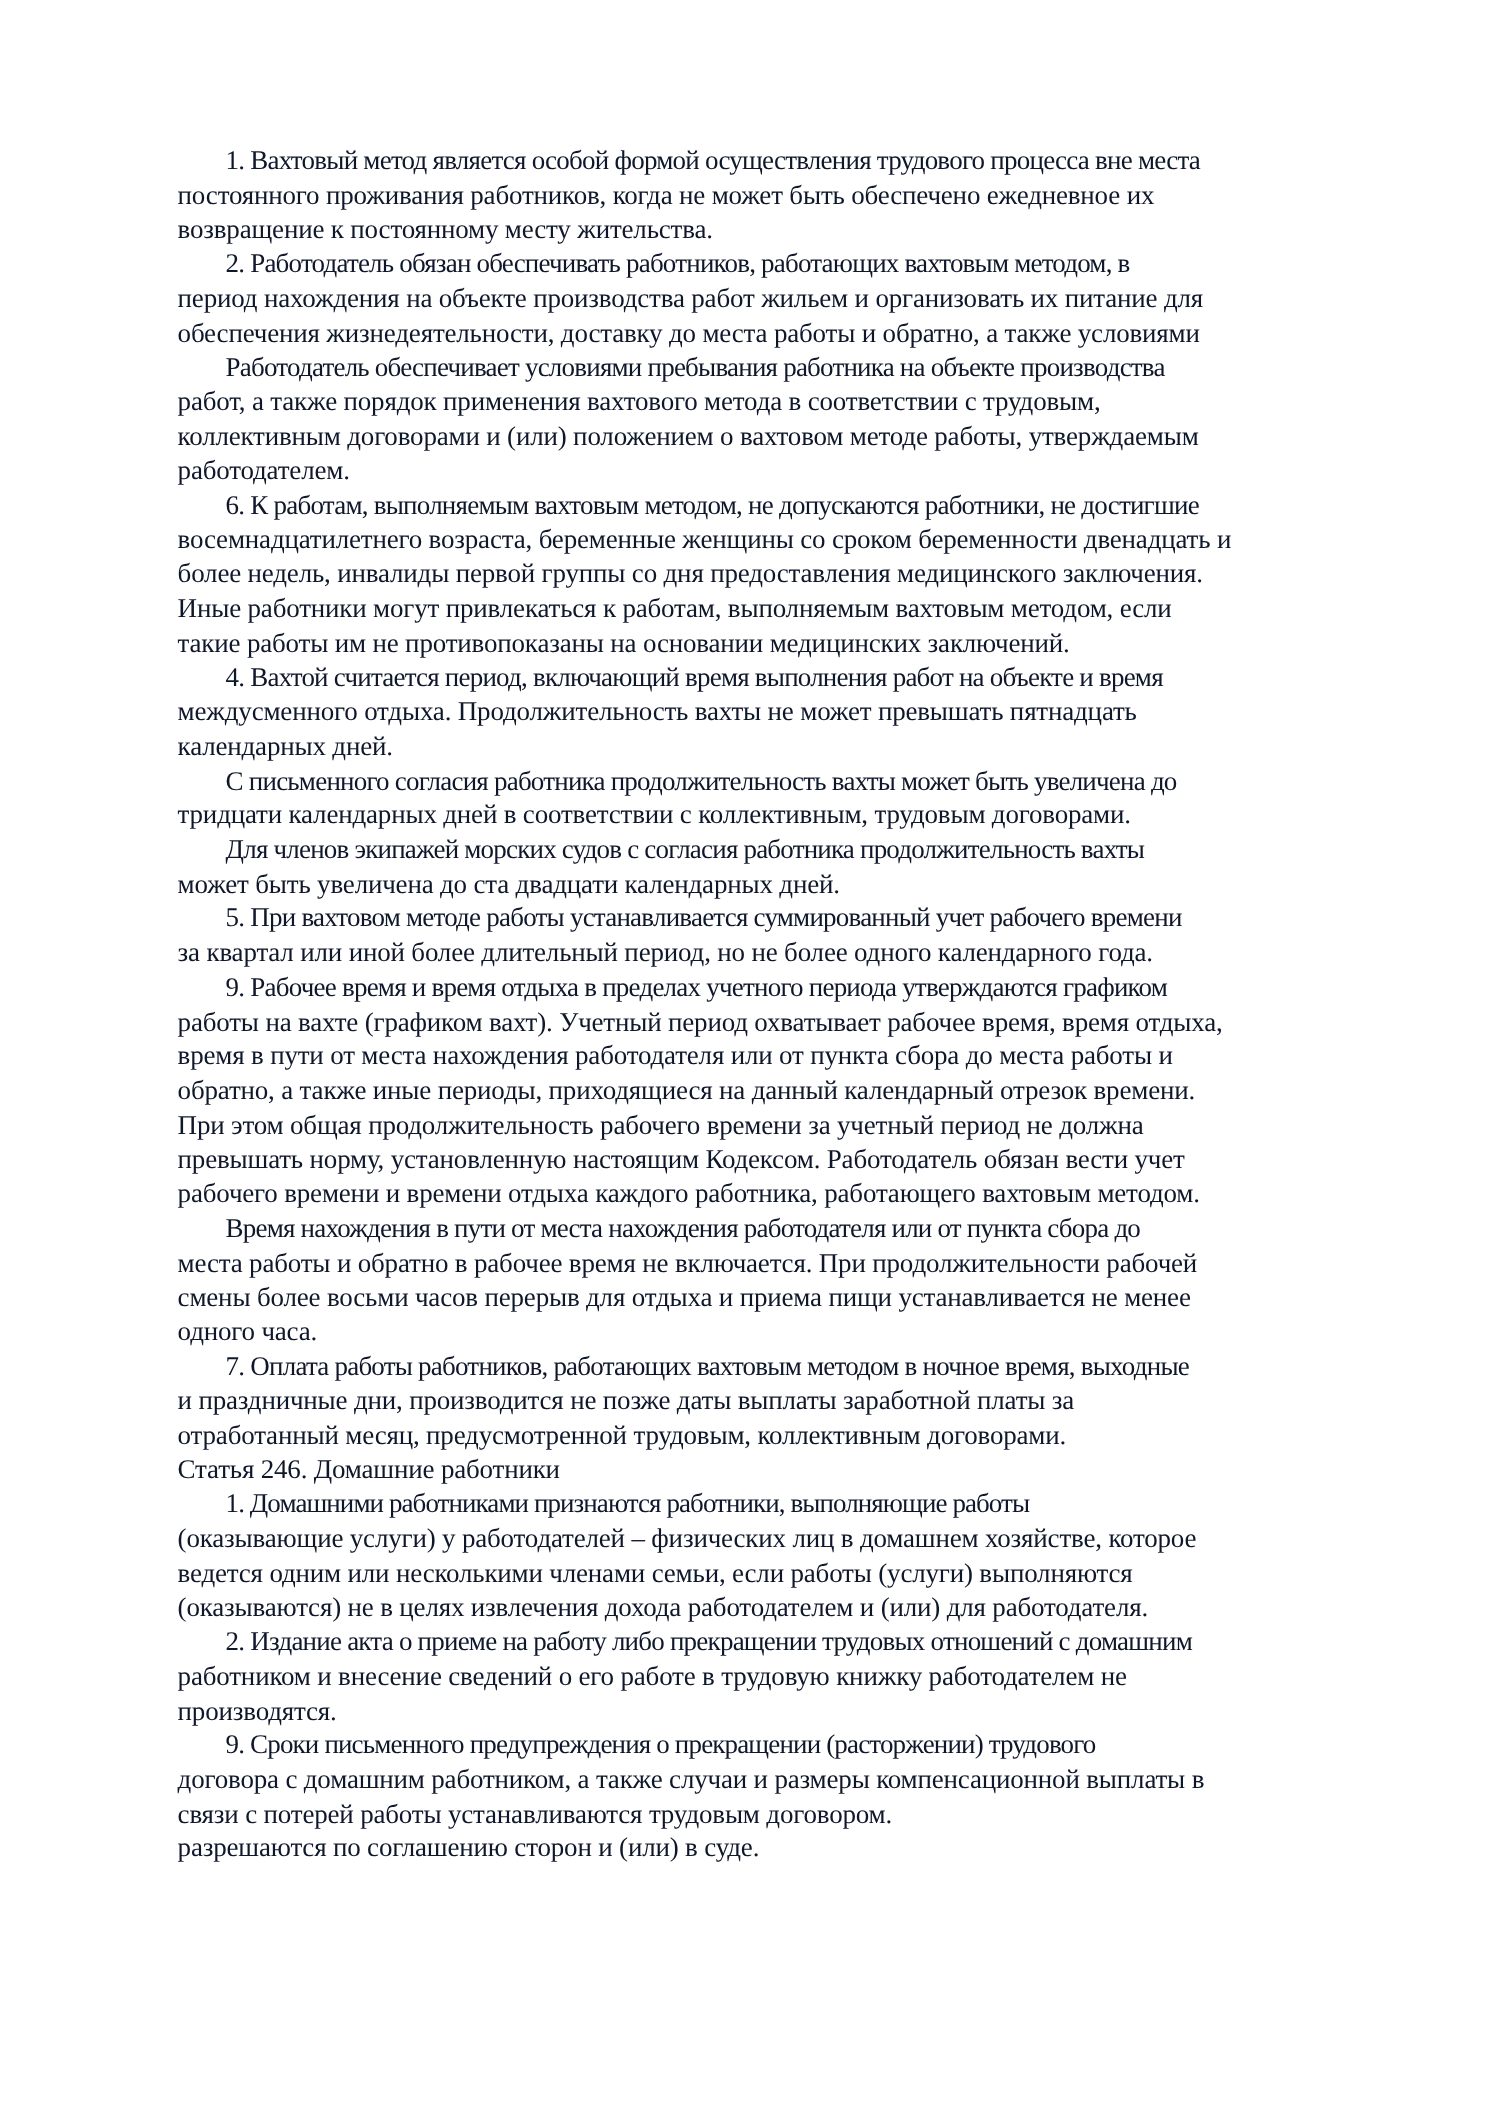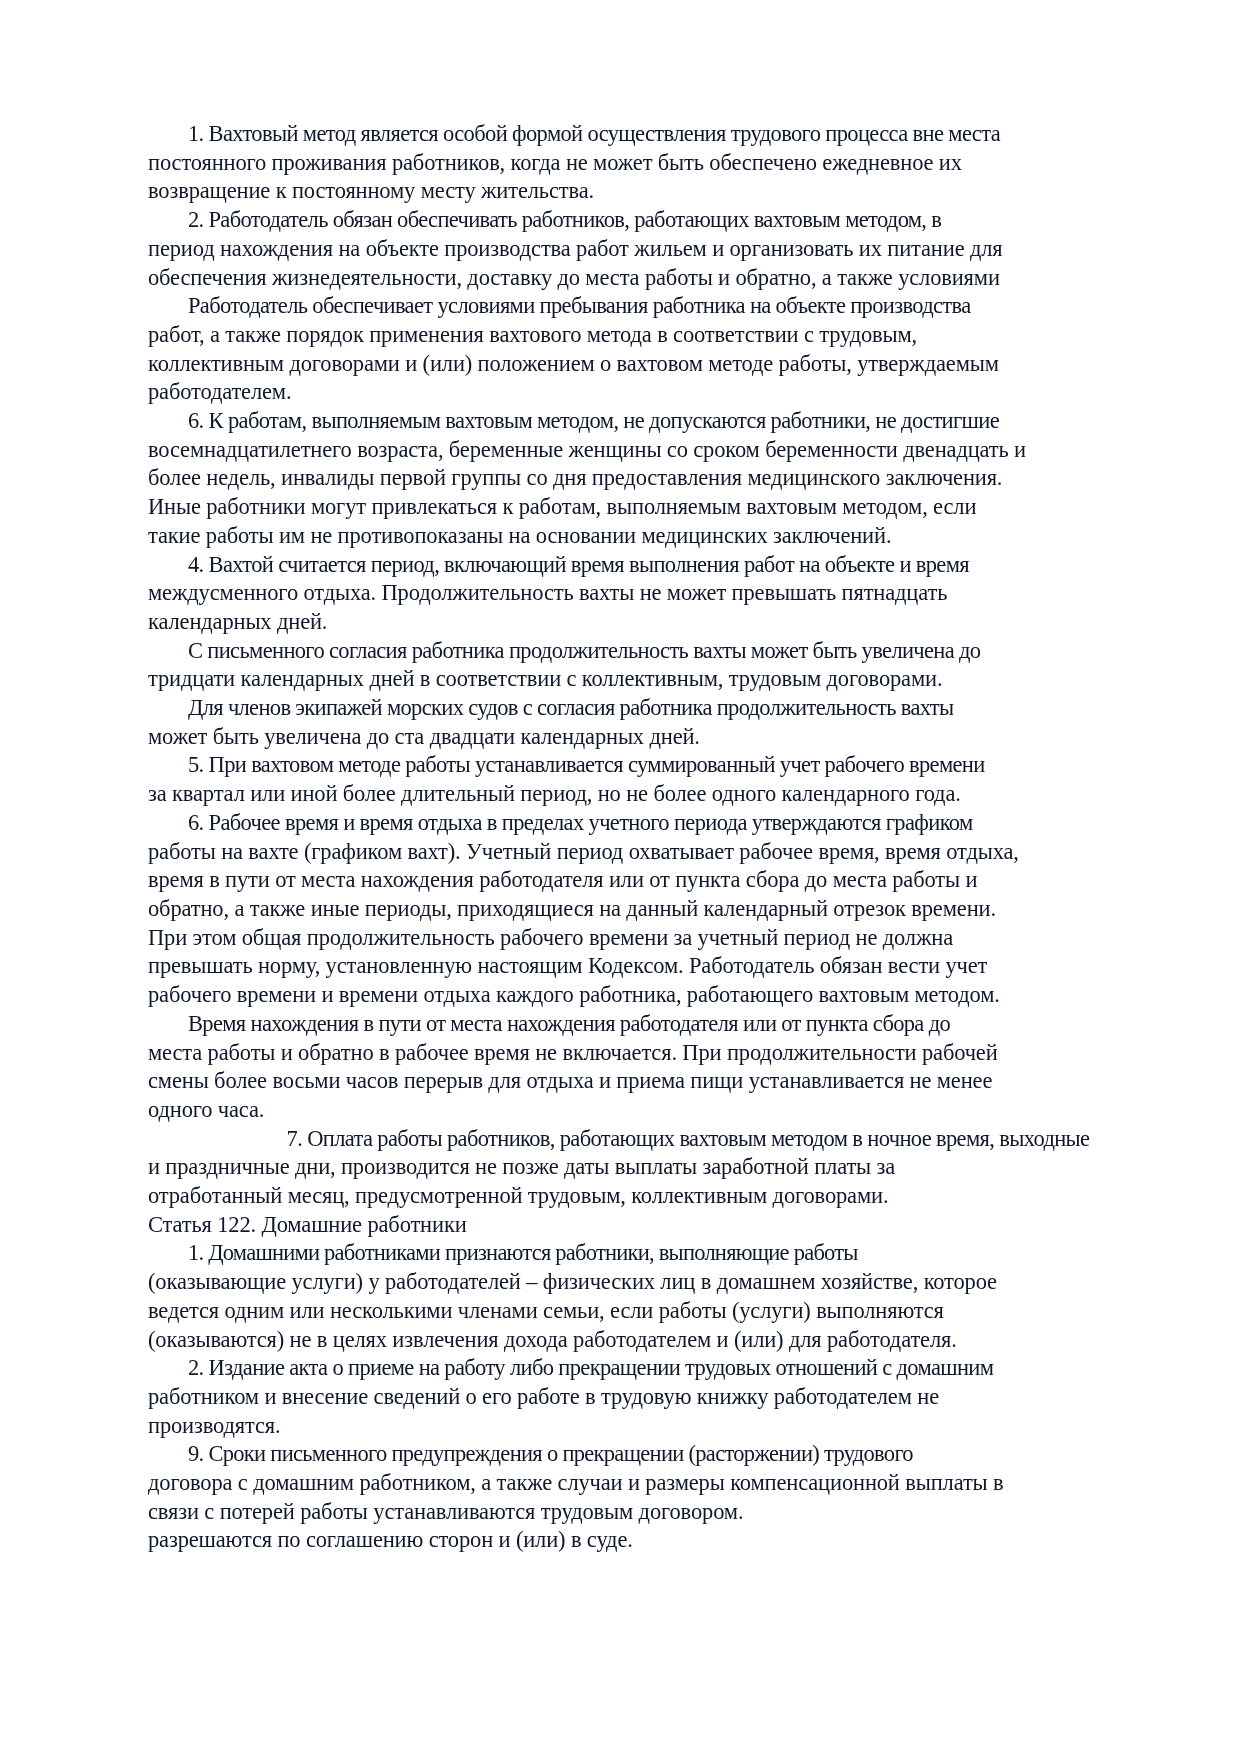--- a/index.html
+++ b/index.html
@@ -74,41 +74,41 @@
     </div>
     <div class="para-block">
       <span class="line indent" style="letter-spacing: -0.662821px;">Для членов экипажей морских судов с согласия работника продолжительность вахты</span>
       <span class="line">может быть увеличена до ста двадцати календарных дней.</span>
     </div>
     <div class="para-block">
       <span class="line indent" style="letter-spacing: -0.643827px;">5. При вахтовом методе работы устанавливается суммированный учет рабочего времени</span>
       <span class="line">за квартал или иной более длительный период, но не более одного календарного года.</span>
     </div>
     <div class="para-block">
-      <span class="line indent" style="letter-spacing: -0.643827px;">6. Рабочее время и время отдыха в пределах учетного периода утверждаются графиком</span>
+      <span class="line indent" style="letter-spacing: -0.643827px;">9. Рабочее время и время отдыха в пределах учетного периода утверждаются графиком</span>
       <span class="line">работы на вахте (графиком вахт). Учетный период охватывает рабочее время, время отдыха,</span>
       <span class="line">время в пути от места нахождения работодателя или от пункта сбора до места работы и</span>
       <span class="line">обратно, а также иные периоды, приходящиеся на данный календарный отрезок времени.</span>
       <span class="line">При этом общая продолжительность рабочего времени за учетный период не должна</span>
       <span class="line">превышать норму, установленную настоящим Кодексом. Работодатель обязан вести учет</span>
       <span class="line">рабочего времени и времени отдыха каждого работника, работающего вахтовым методом.</span>
     </div>
     <div class="para-block">
       <span class="line indent" style="letter-spacing: -0.656329px;">Время нахождения в пути от места нахождения работодателя или от пункта сбора до</span>
       <span class="line">места работы и обратно в рабочее время не включается. При продолжительности рабочей</span>
       <span class="line">смены более восьми часов перерыв для отдыха и приема пищи устанавливается не менее</span>
       <span class="line">одного часа.</span>
     </div>
     <div class="para-block">
-      <span class="line indent" style="letter-spacing: -0.643827px; text-align: center;">7. Оплата работы работников, работающих вахтовым методом в ночное время, выходные</span>
+      <span class="line indent" style="letter-spacing: -0.643827px;">7. Оплата работы работников, работающих вахтовым методом в ночное время, выходные</span>
       <span class="line">и праздничные дни, производится не позже даты выплаты заработной платы за</span>
       <span class="line">отработанный месяц, предусмотренной трудовым, коллективным договорами.</span>
     </div>
     <div class="heading">
-      <span class="line">Статья 122. Домашние работники</span>
+      <span class="line">Статья 246. Домашние работники</span>
     </div>
     <div class="para-block">
       <span class="line indent" style="letter-spacing: -0.765385px;">1. Домашними работниками признаются работники, выполняющие работы</span>
       <span class="line">(оказывающие услуги) у работодателей – физических лиц в домашнем хозяйстве, которое</span>
       <span class="line">ведется одним или несколькими членами семьи, если работы (услуги) выполняются</span>
       <span class="line">(оказываются) не в целях извлечения дохода работодателем и (или) для работодателя.</span>
     </div>
     <div class="para-block">
       <span class="line indent" style="letter-spacing: -0.643827px;">2. Издание акта о приеме на работу либо прекращении трудовых отношений с домашним</span>
       <span class="line">работником и внесение сведений о его работе в трудовую книжку работодателем не</span>

